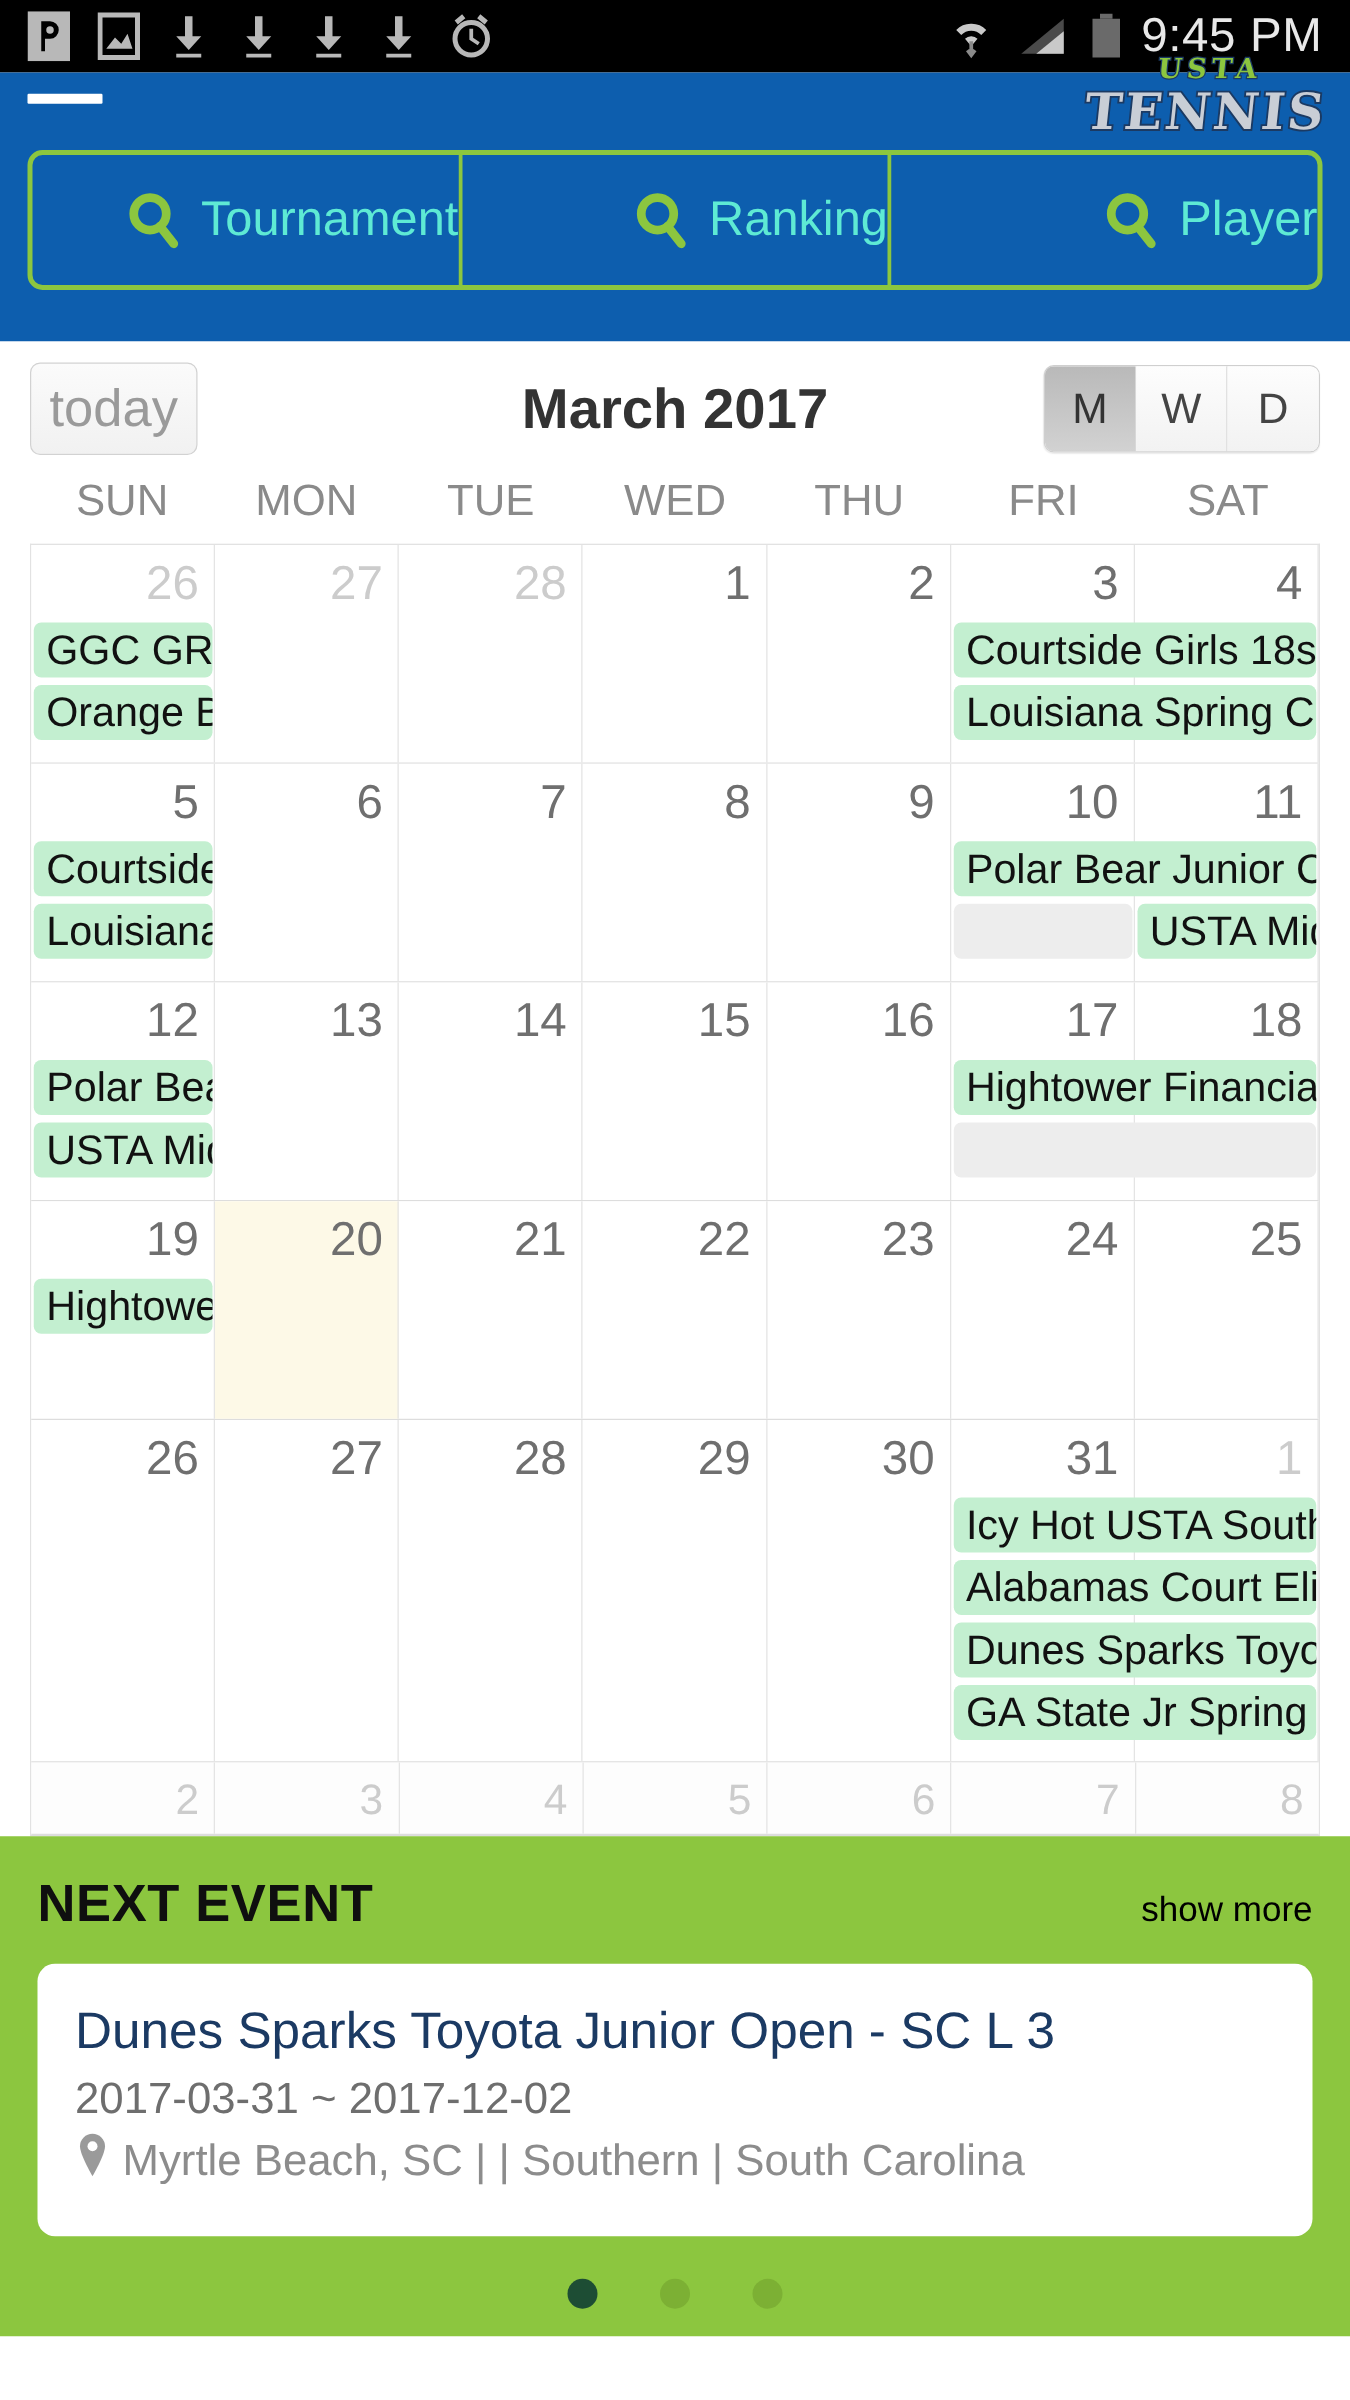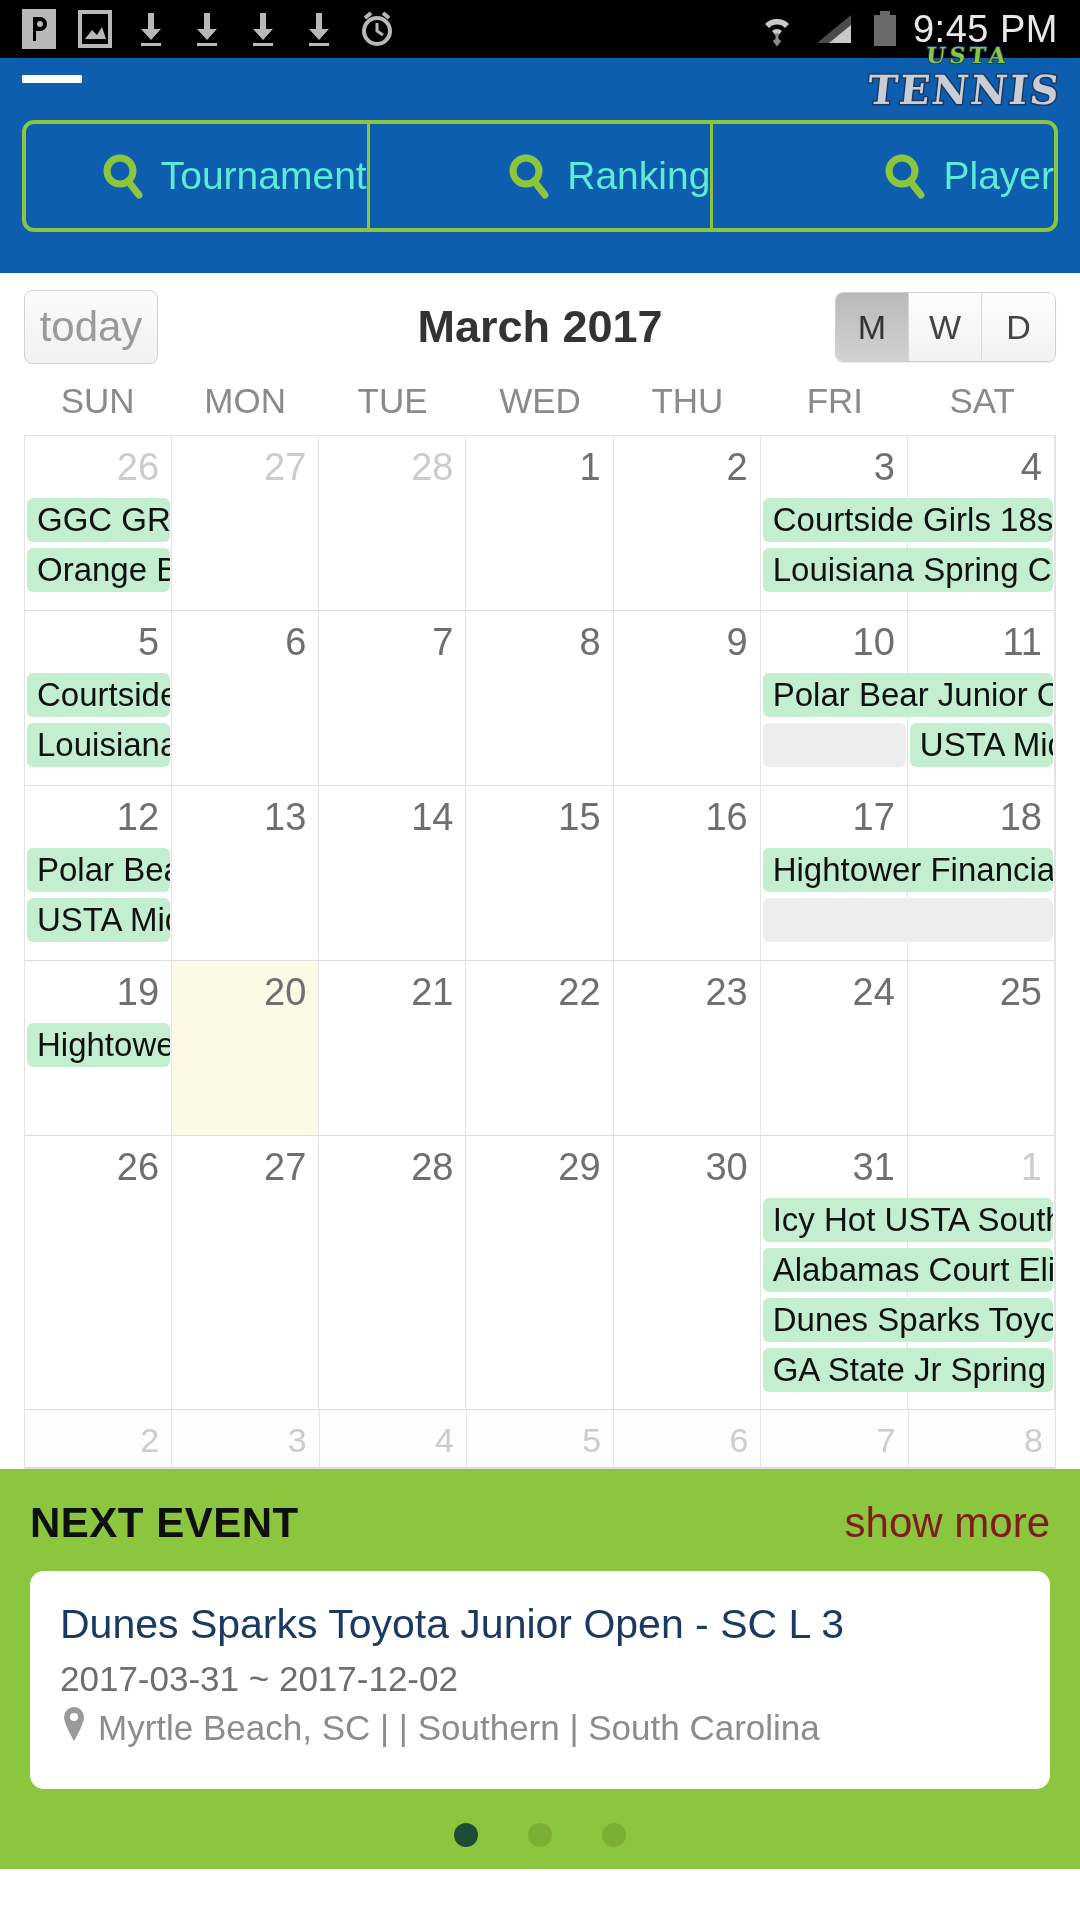--- a/index.html
+++ b/index.html
@@ -120,21 +120,21 @@
   }
   .ev.ghost { background: #ededed; }
 
   
   .next-panel {
     background: #8cc63f; padding: 30px 30px 0 30px; height: 400px;
     position: relative;
   }
   .next-head { display: flex; align-items: baseline; }
   .next-title { font-size: 42px; font-weight: bold; color: #0f0f0f; letter-spacing: .5px; }
-  .show-more { margin-left: auto; font-size: 42px; color: #7f1d1d; }
+  .show-more { margin-left: auto; font-size: 28px; color: #000000; }
   .ev-card {
     margin-top: 24px; background: #fff; border-radius: 14px;
     padding: 26px 30px 24px 30px; height: 218px;
   }
   .ev-card-title { font-size: 41px; color: #1b3a63; line-height: 54px; }
   .ev-card-date { font-size: 35px; color: #6e6e6e; margin-top: 8px; }
   .ev-card-loc {
     font-size: 35px; color: #8c8c8c; margin-top: 6px;
     display: flex; align-items: center; gap: 10px;
   }

